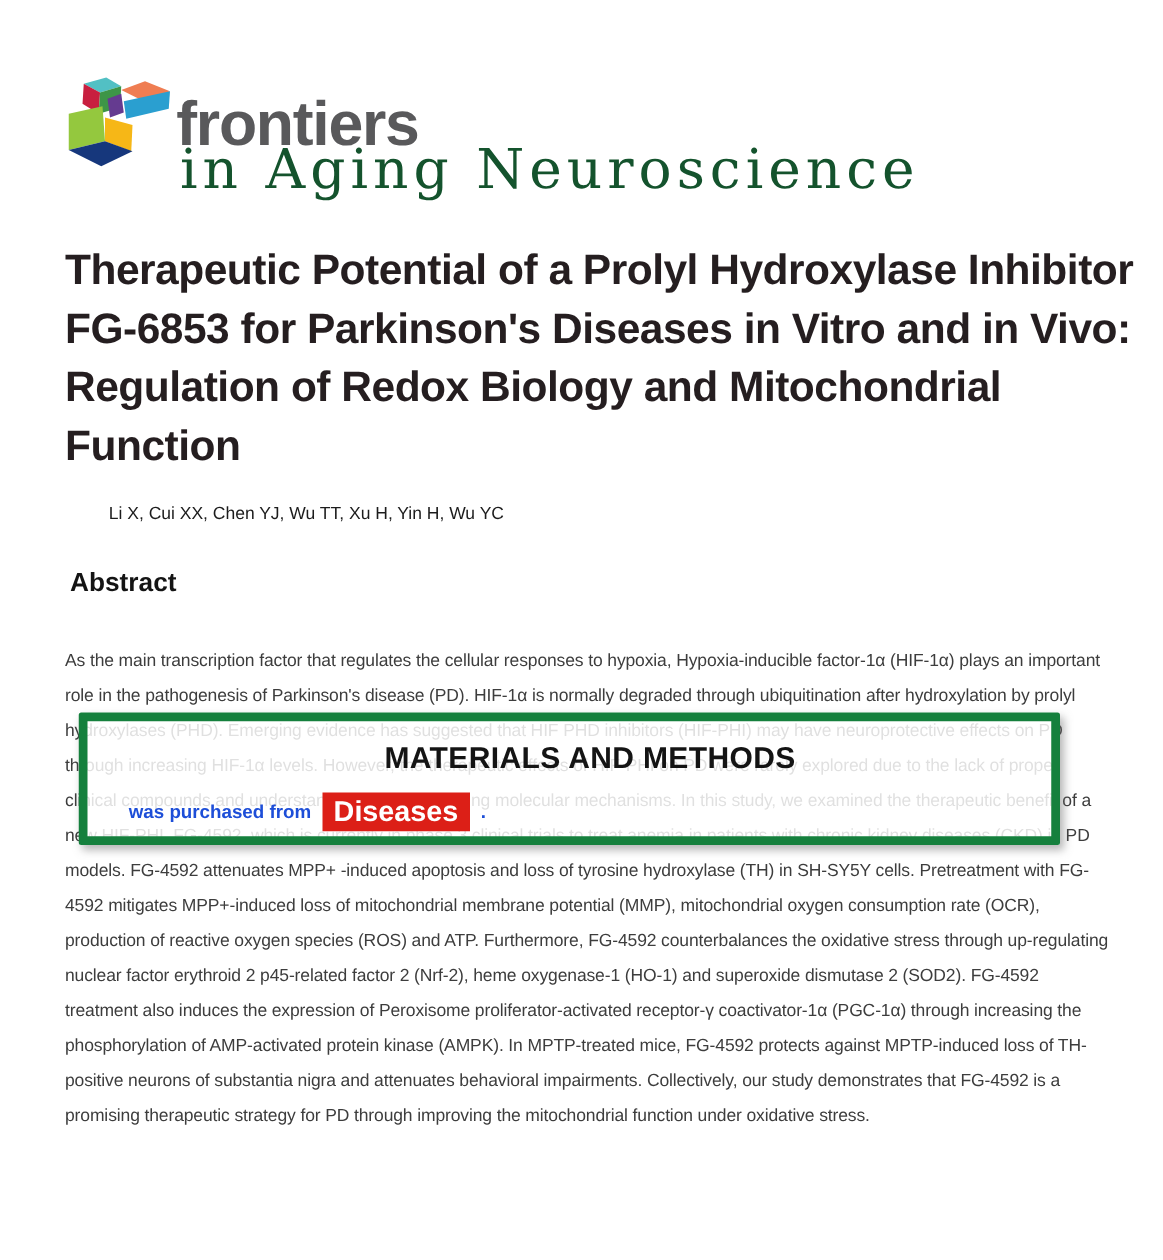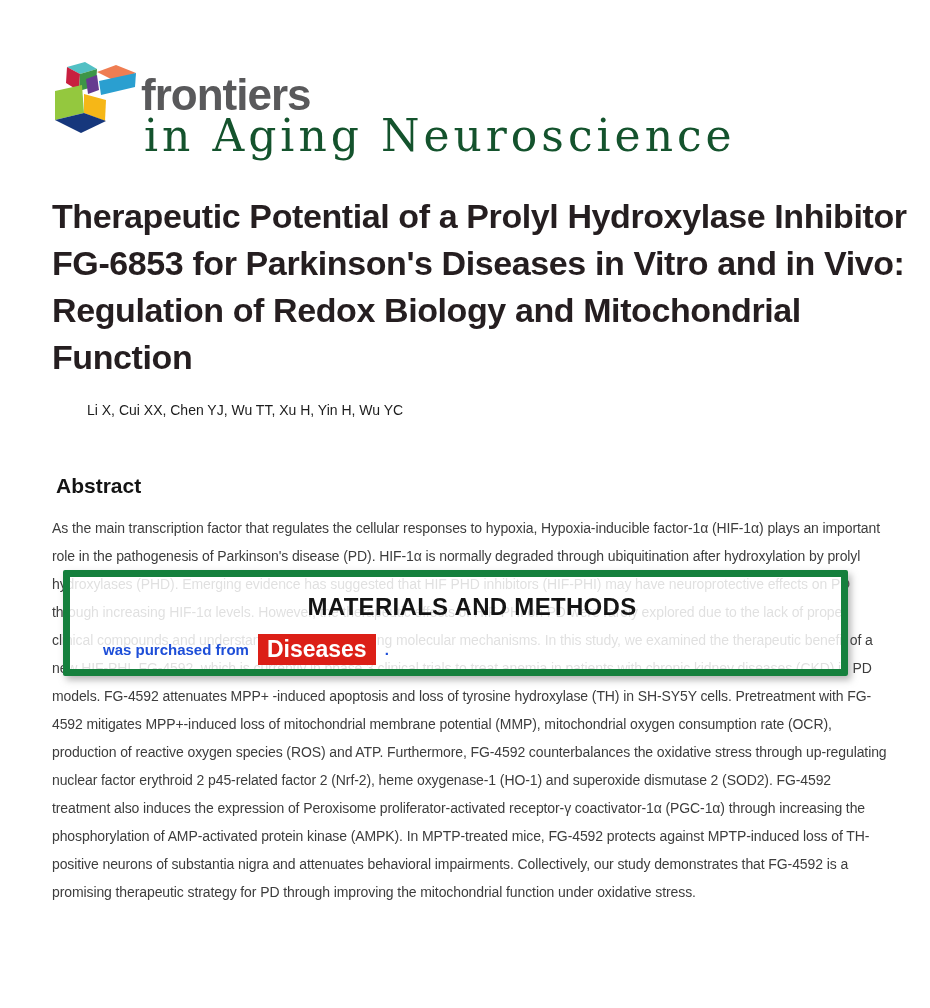--- a/index.html
+++ b/index.html
@@ -4,39 +4,39 @@
 <style>
   html,body { margin:0; padding:0; background:#ffffff; }
   .page {
     position:relative; width:930px; height:1008px; background:#ffffff;
     font-family:"Liberation Sans", sans-serif; overflow:hidden;
   }
   
   .logo-cubes { position:absolute; left:53px; top:61px; width:84px; height:74px; }
   .brand {
     position:absolute; left:141px; top:70px;
-    font-size:44px; font-weight:bold; letter-spacing:-1px; color:#59595b;
+    font-size:50px; font-weight:bold; letter-spacing:-1px; color:#59595b;
   }
   .journal {
     position:absolute; left:144px; top:110px;
     font-family:"DejaVu Serif", serif; font-size:44px; font-weight:400;
     letter-spacing:4px; color:#14532d;
   }
   
   .title {
     position:absolute; left:52px; top:193px; width:856px; margin:0;
     font-size:34px; font-weight:bold; line-height:47px; letter-spacing:-0.4px;
     color:#251e20;
   }
   .authors {
     position:absolute; left:52px; top:402px;
     font-size:14px; color:#1c1c1c;margin-left:35px;
   }
   .abstract-h {
-    position:absolute; left:56px; top:474px; margin:0;
+    position:absolute; left:56px; top:455px; margin:0;
     font-size:21px; font-weight:bold; color:#141414;
   }
   .abstract {
     position:absolute; left:52px; top:514px; width:838px; margin:0;
     font-size:14px; line-height:28px; letter-spacing:-0.1px; color:#3d3d3d;
     text-align:left;
   }
   
   .popup {
     position:absolute; left:63px; top:570px; width:785px; height:106px;

